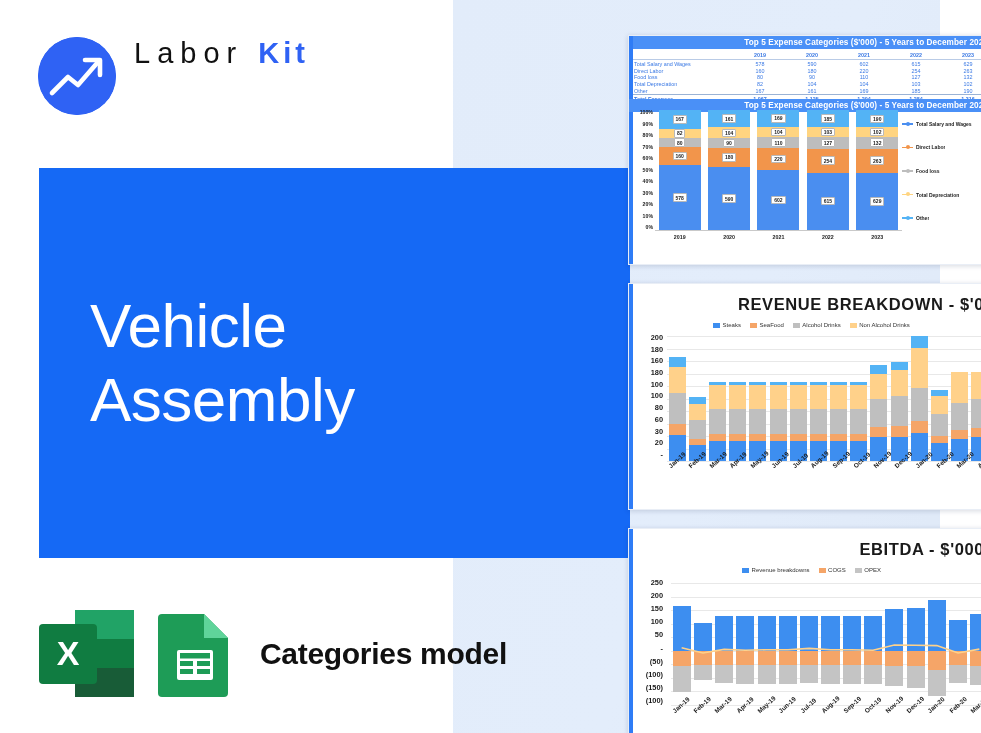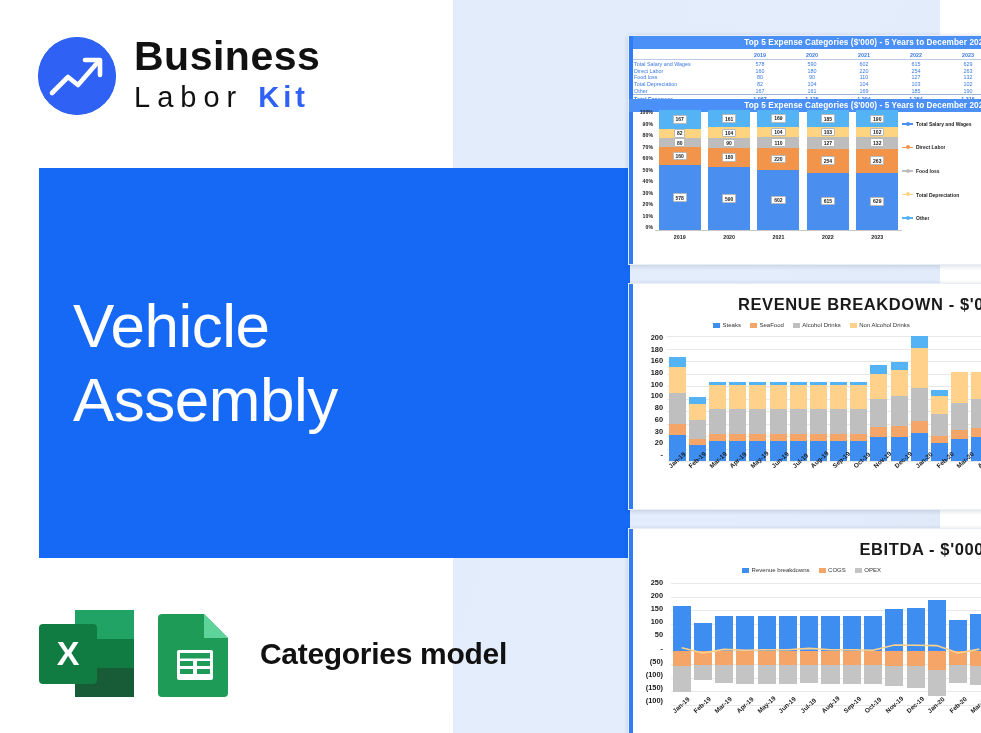--- a/index.html
+++ b/index.html
@@ -30,21 +30,21 @@
     white-space:nowrap;
   }
   .logo-line2{
     font-size:29px;font-weight:normal;color:#111111;letter-spacing:7px;line-height:34px;
     white-space:nowrap;margin-top:2px;
   }
   .logo-kit{color:#2f62f4;font-weight:bold;letter-spacing:4px;}
 
   
   .hero-title{
-    position:absolute;left:73px;top:289px;width:520px;
+    position:absolute;left:90px;top:289px;width:520px;
     color:#ffffff;font-size:62px;line-height:74px;font-weight:normal;
     letter-spacing:-0.5px;
   }
 
   
   .badges{position:absolute;left:39px;top:610px;display:flex;align-items:center;gap:22px;}
   .icon-excel{width:95px;height:87px;position:relative;}
   .icon-sheets{width:78px;height:87px;position:relative;}
   .badge-label{
     font-size:30px;font-weight:bold;color:#111111;letter-spacing:-0.3px;margin-left:4px;
@@ -140,21 +140,20 @@
 
   <div class="logo">
     <div class="logo-mark">
       <svg width="78" height="78" viewBox="0 0 78 78">
         <circle cx="39" cy="39" r="39" fill="#2f62f4"></circle>
         <path d="M14 56 L30 40 L40 48 L60 25" stroke="#ffffff" stroke-width="4.6" fill="none" stroke-linecap="round" stroke-linejoin="round"></path>
         <path d="M47 23 L62 23 L62 38" stroke="#ffffff" stroke-width="4.6" fill="none" stroke-linecap="round" stroke-linejoin="round"></path>
       </svg>
     </div>
     <div class="logo-text">
-      <div class="logo-line1">Business</div>
       <div class="logo-line2"><span>Labor </span><span class="logo-kit">Kit</span></div>
     </div>
   </div>
 
   <div class="hero-title">
     <div>Vehicle</div>
     <div>Assembly</div>
   </div>
 
   <div class="badges">

